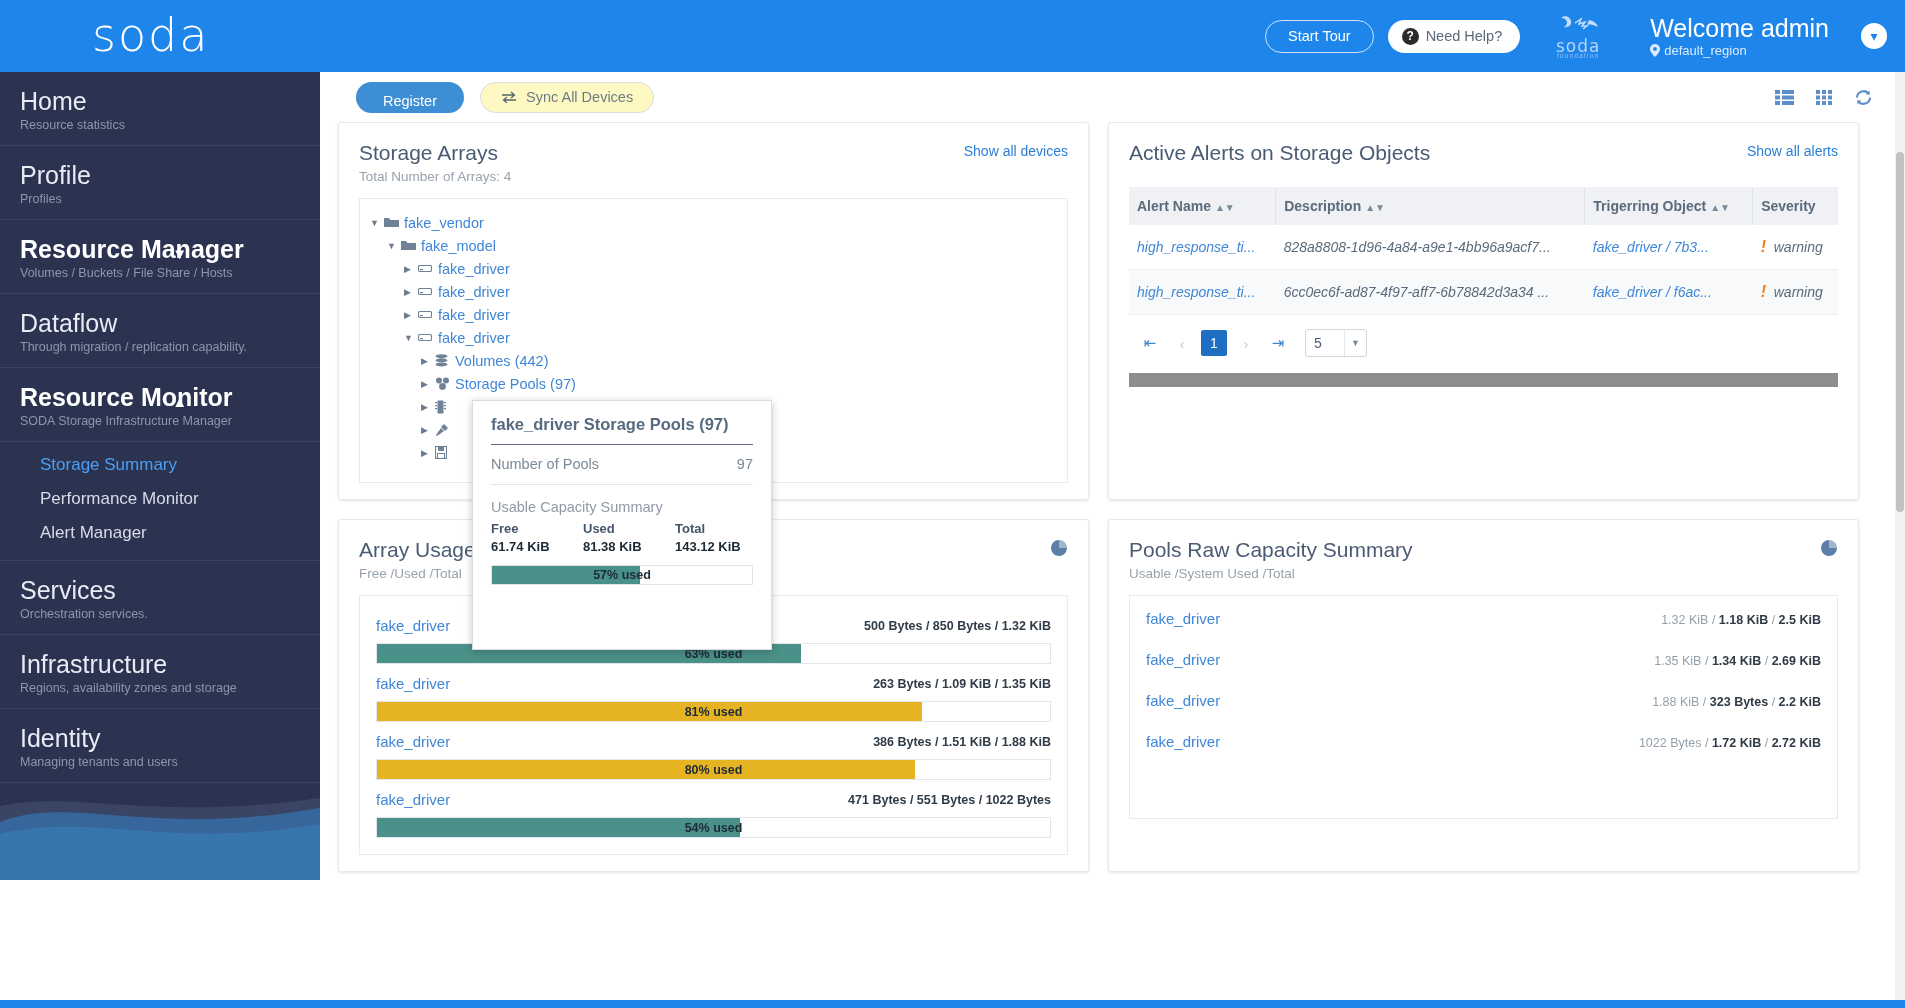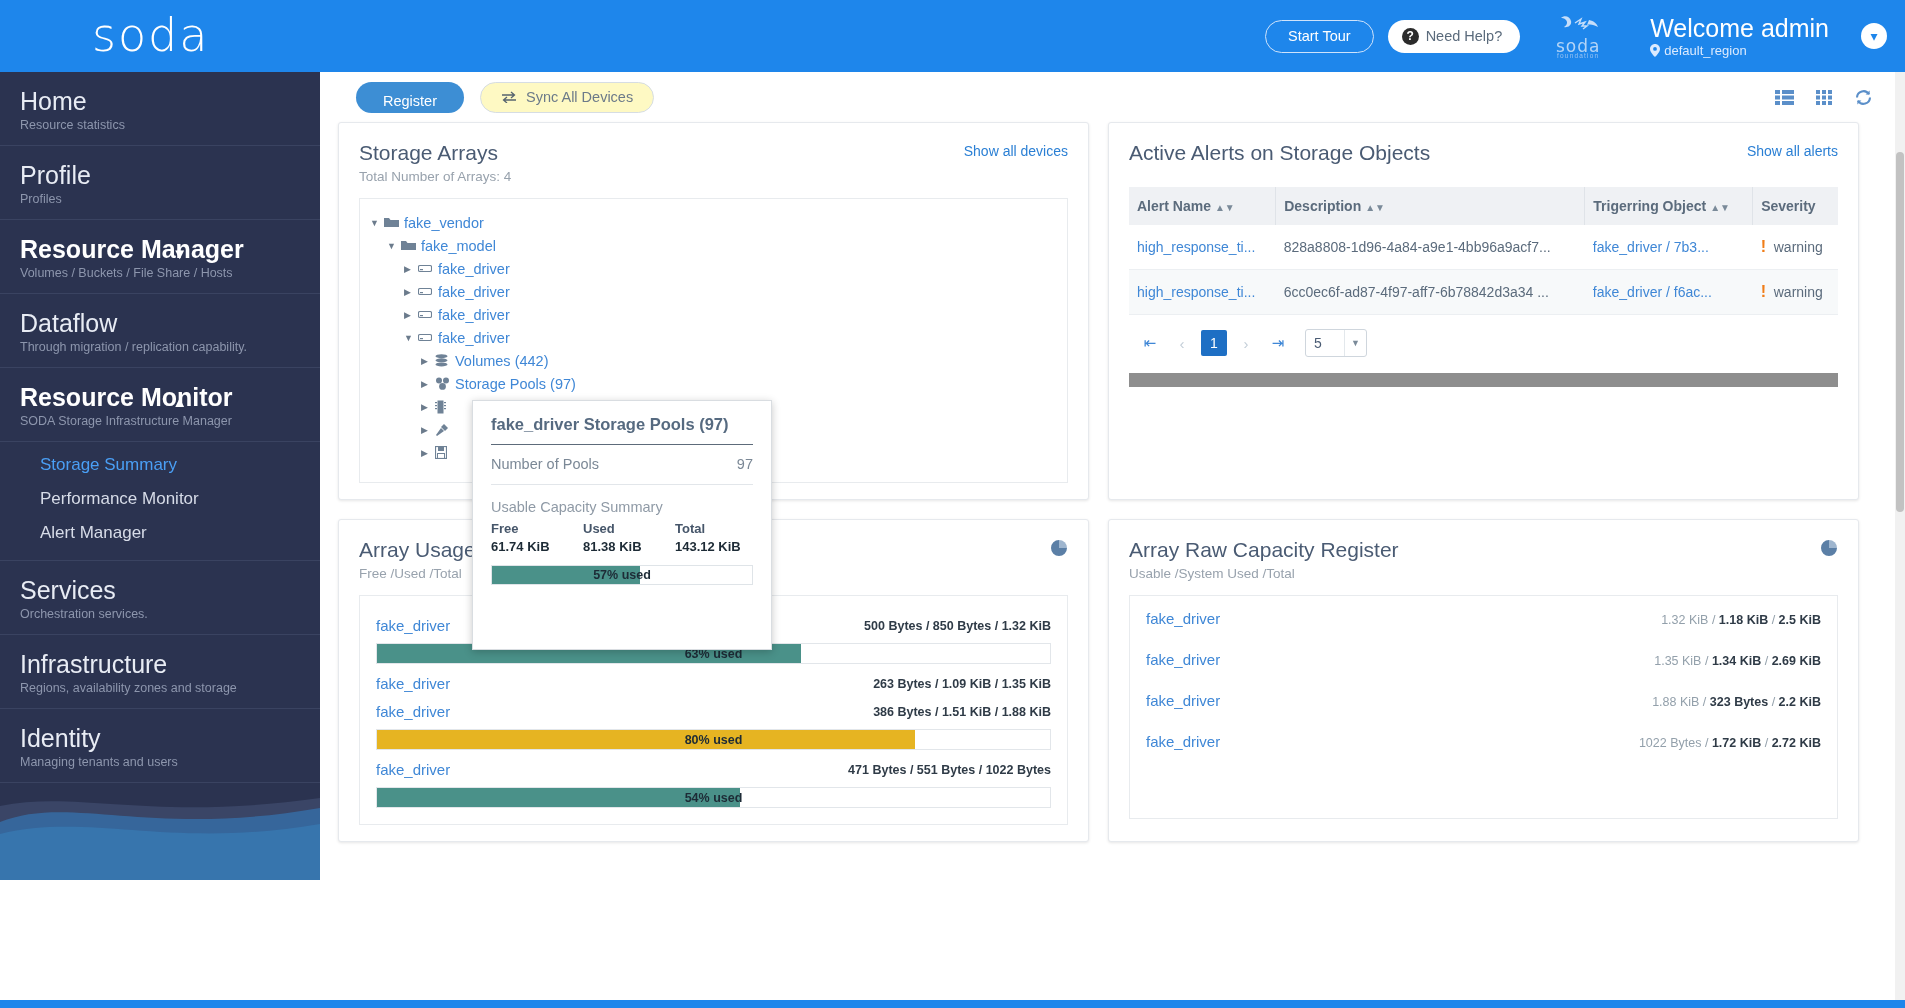--- a/index.html
+++ b/index.html
@@ -100,21 +100,21 @@
   .tcar{ width:14px; color:#6b7b8c; font-size:9px; flex:none; }
   .ticon{ width:20px; flex:none; display:flex; align-items:center;}
 
   
   .atable{ margin-top:22px; width:100%; border-collapse:collapse; }
   .atable th{
     background:#eff1f4; color:#5b6b7c; font-size:14px; font-weight:700; text-align:left;
     padding:11px 8px; border-right:1px solid #dfe3e8; white-space:nowrap;
   }
   .atable th:last-child{ border-right:none;}
-  .atable td{ padding:13px 8px; font-size:14px; color:#5b6b7c; border-bottom:1px solid #eceff2;}
+  .atable td{ padding:13px 8px; font-size:14px; color:#5b6b7c; border-bottom:1px solid #eceff2;font-style:italic;}
   .atable tr.alt td{ background:#f7f9fa;}
   .a-link{ color:#3f87d6; cursor:pointer;}
   .sev-ic{ color:#f07d18; font-weight:bold; font-size:16px;}
   .sortic{ font-size:10px; color:#7a8a99; margin-left:4px;}
 
   .pager{ display:flex; align-items:center; gap:6px; padding:14px 8px 12px 8px;}
   .pg{ width:26px;height:26px; display:flex;align-items:center;justify-content:center;
       font-size:15px; color:#3f87d6; cursor:pointer; }
   .pg.dim{ color:#c3ced8;}
   .pg.cur{ background:#1e6fc4; color:#fff; border-radius:2px; font-size:14px;}
@@ -468,20 +468,24 @@
             <span class="urow-vals">500 Bytes / 850 Bytes / 1.32 KiB</span>
             <div class="urow-name">fake_driver</div>
             <div class="ubar">
               <div class="ubar-fill" style="width:63%;background:#4a9189"></div>
               <div class="ubar-txt">63% used</div>
             </div>
           </div>
           <div>
             <span class="urow-vals">263 Bytes / 1.09 KiB / 1.35 KiB</span>
             <div class="urow-name">fake_driver</div>
+            <div class="ubar">
+              <div class="ubar-fill" style="width:81%;background:#e6b422"></div>
+              <div class="ubar-txt">81% used</div>
+            </div>
           </div>
           <div>
             <span class="urow-vals">386 Bytes / 1.51 KiB / 1.88 KiB</span>
             <div class="urow-name">fake_driver</div>
             <div class="ubar">
               <div class="ubar-fill" style="width:80%;background:#e6b422"></div>
               <div class="ubar-txt">80% used</div>
             </div>
           </div>
           <div>
@@ -489,21 +493,21 @@
             <div class="urow-name">fake_driver</div>
             <div class="ubar">
               <div class="ubar-fill" style="width:54%;background:#4a9189"></div>
               <div class="ubar-txt">54% used</div>
             </div>
           </div>
         </div>
     </div>
 
     <div class="card">
-      <div class="card-title">Array Raw Capacity Register</div>
+      <div class="card-title">Pools Raw Capacity Summary</div>
       <div class="card-sub">Usable /System Used /Total</div>
       <svg class="pie-ic" width="17" height="17" viewBox="0 0 17 17">
         <path d="M8 8 L8 0 A8 8 0 0 1 16 8 Z" fill="#9fb6cf"></path>
         <path d="M8 8 L16 8 A8 8 0 1 1 8 0 Z" fill="#5b7fa6"></path>
       </svg>
       <div class="ubox" id="raw-box" style="padding:2px 0 10px 0; height:224px">
           <div class="rrow">
             <span>fake_driver</span>
             <span class="rvals">1.32 KiB / <b>1.18 KiB</b> / <b>2.5 KiB</b></span>
           </div>

